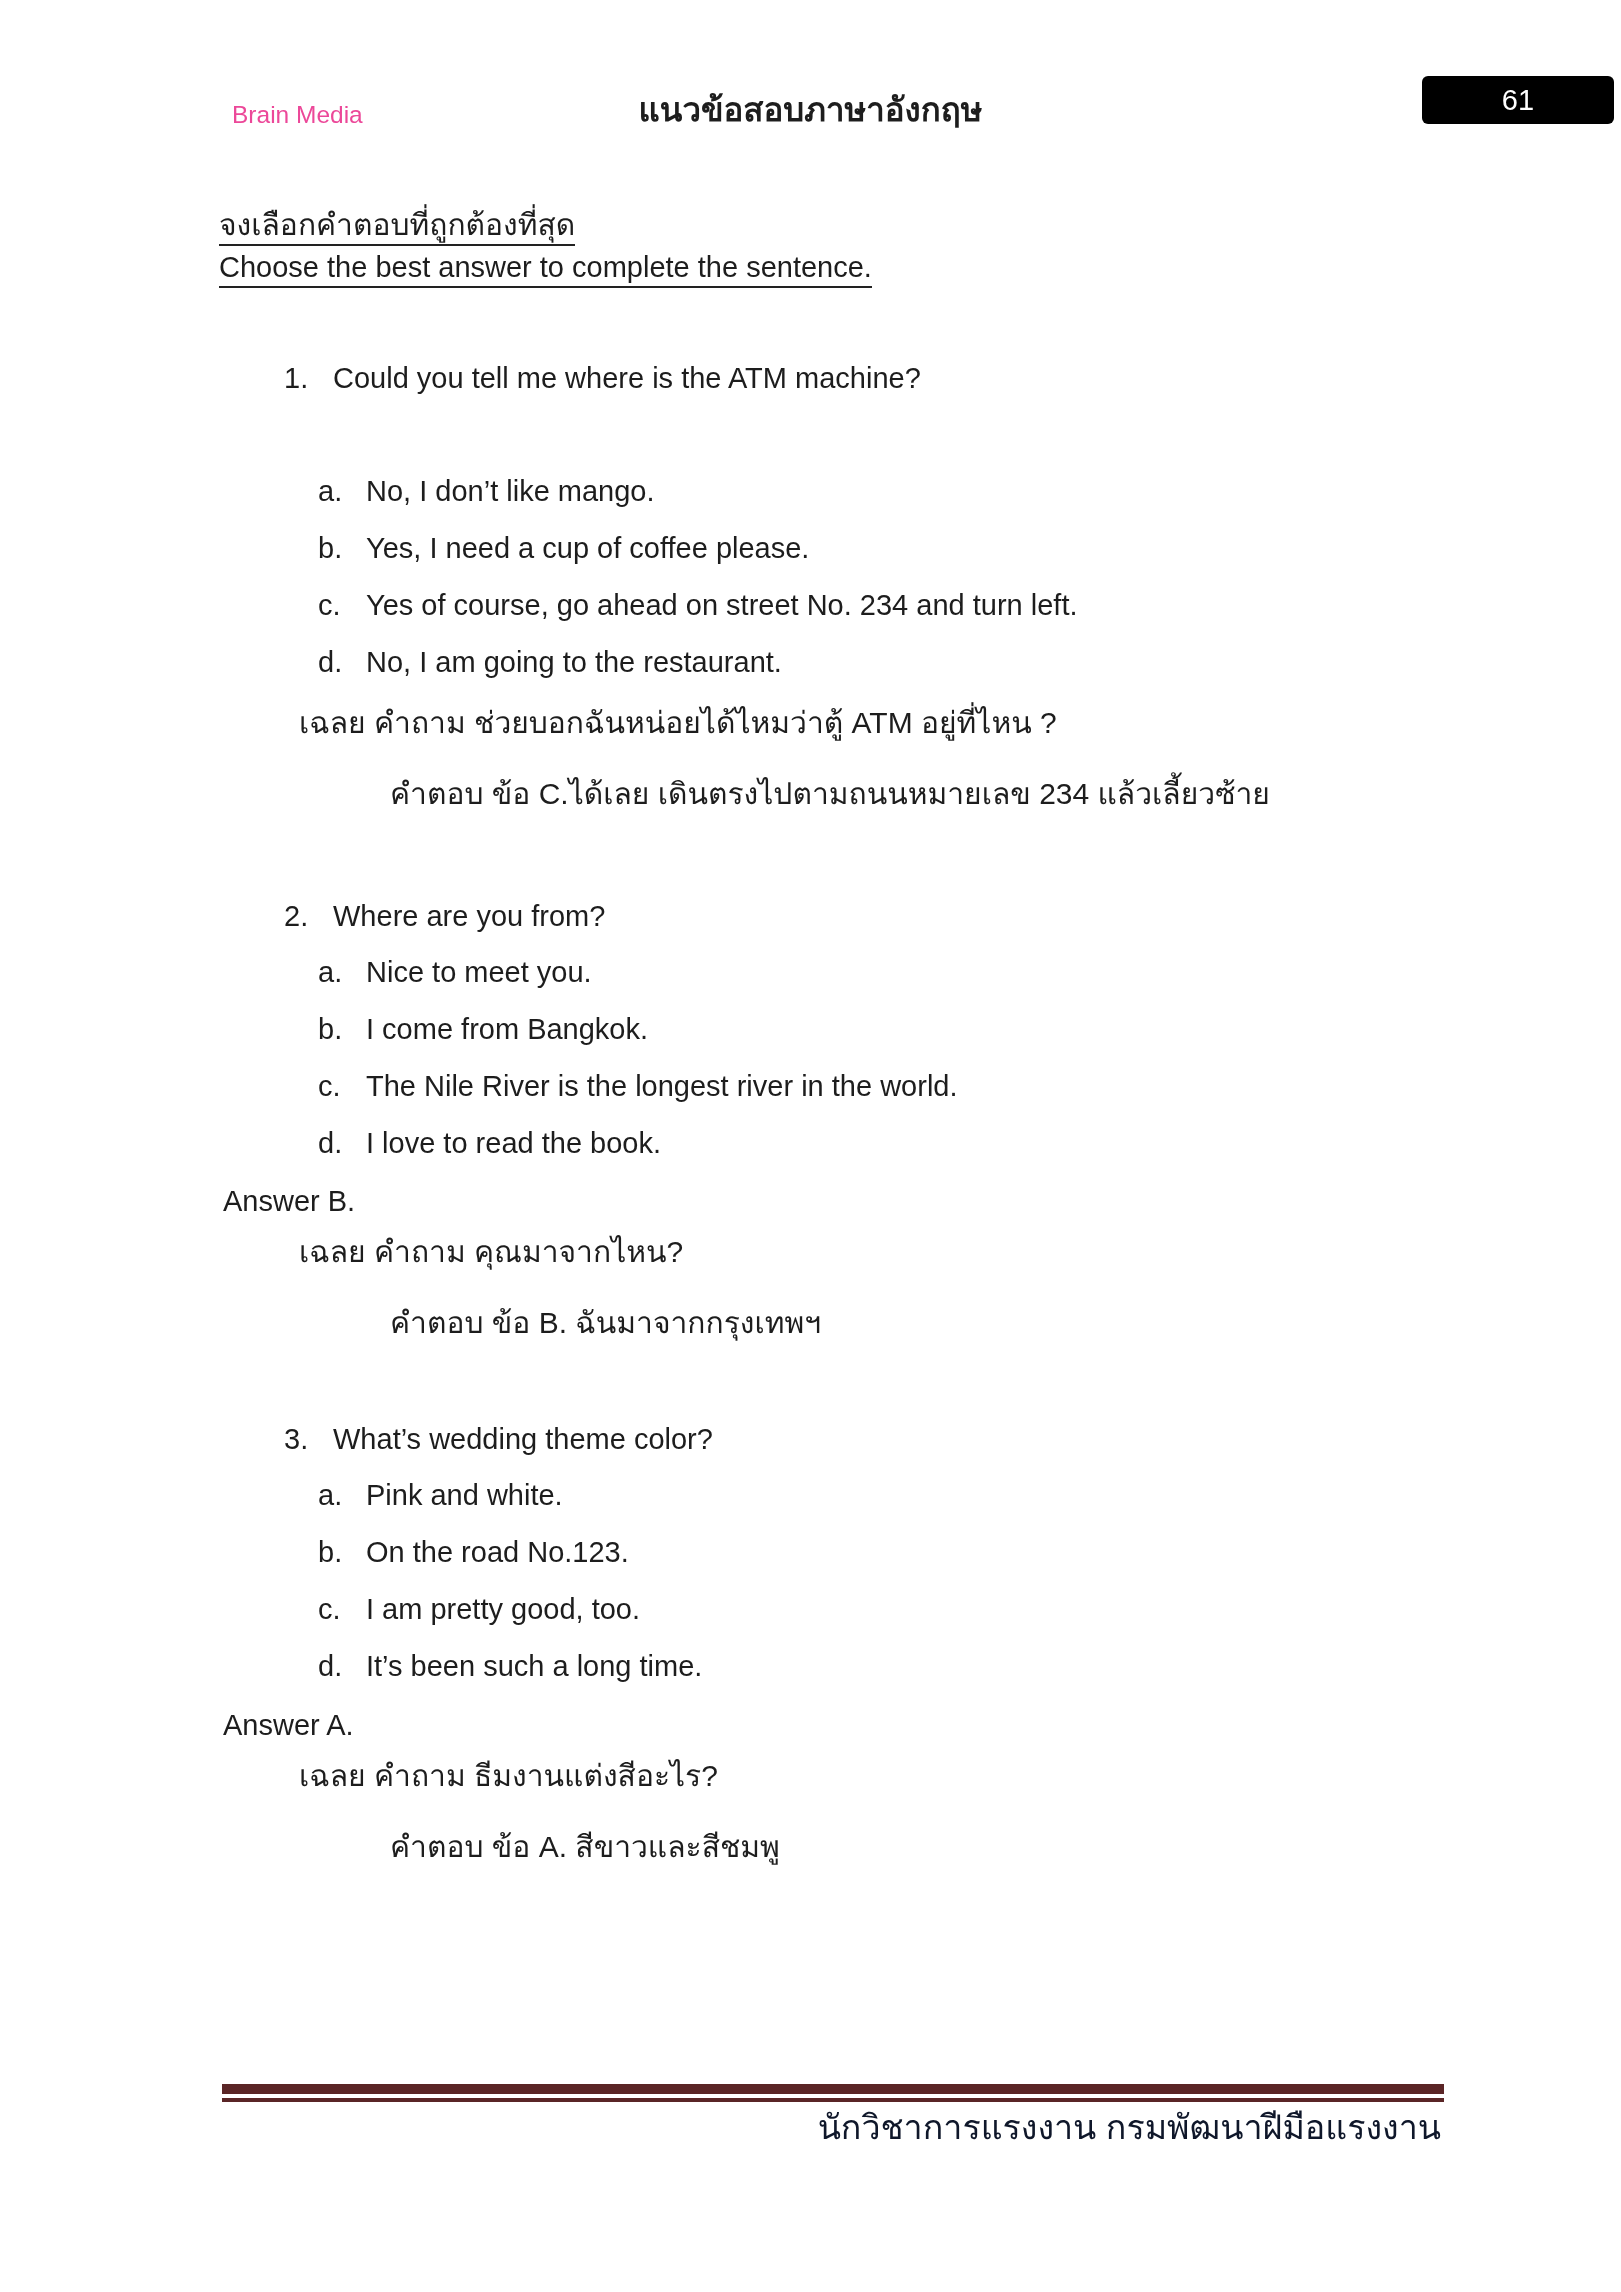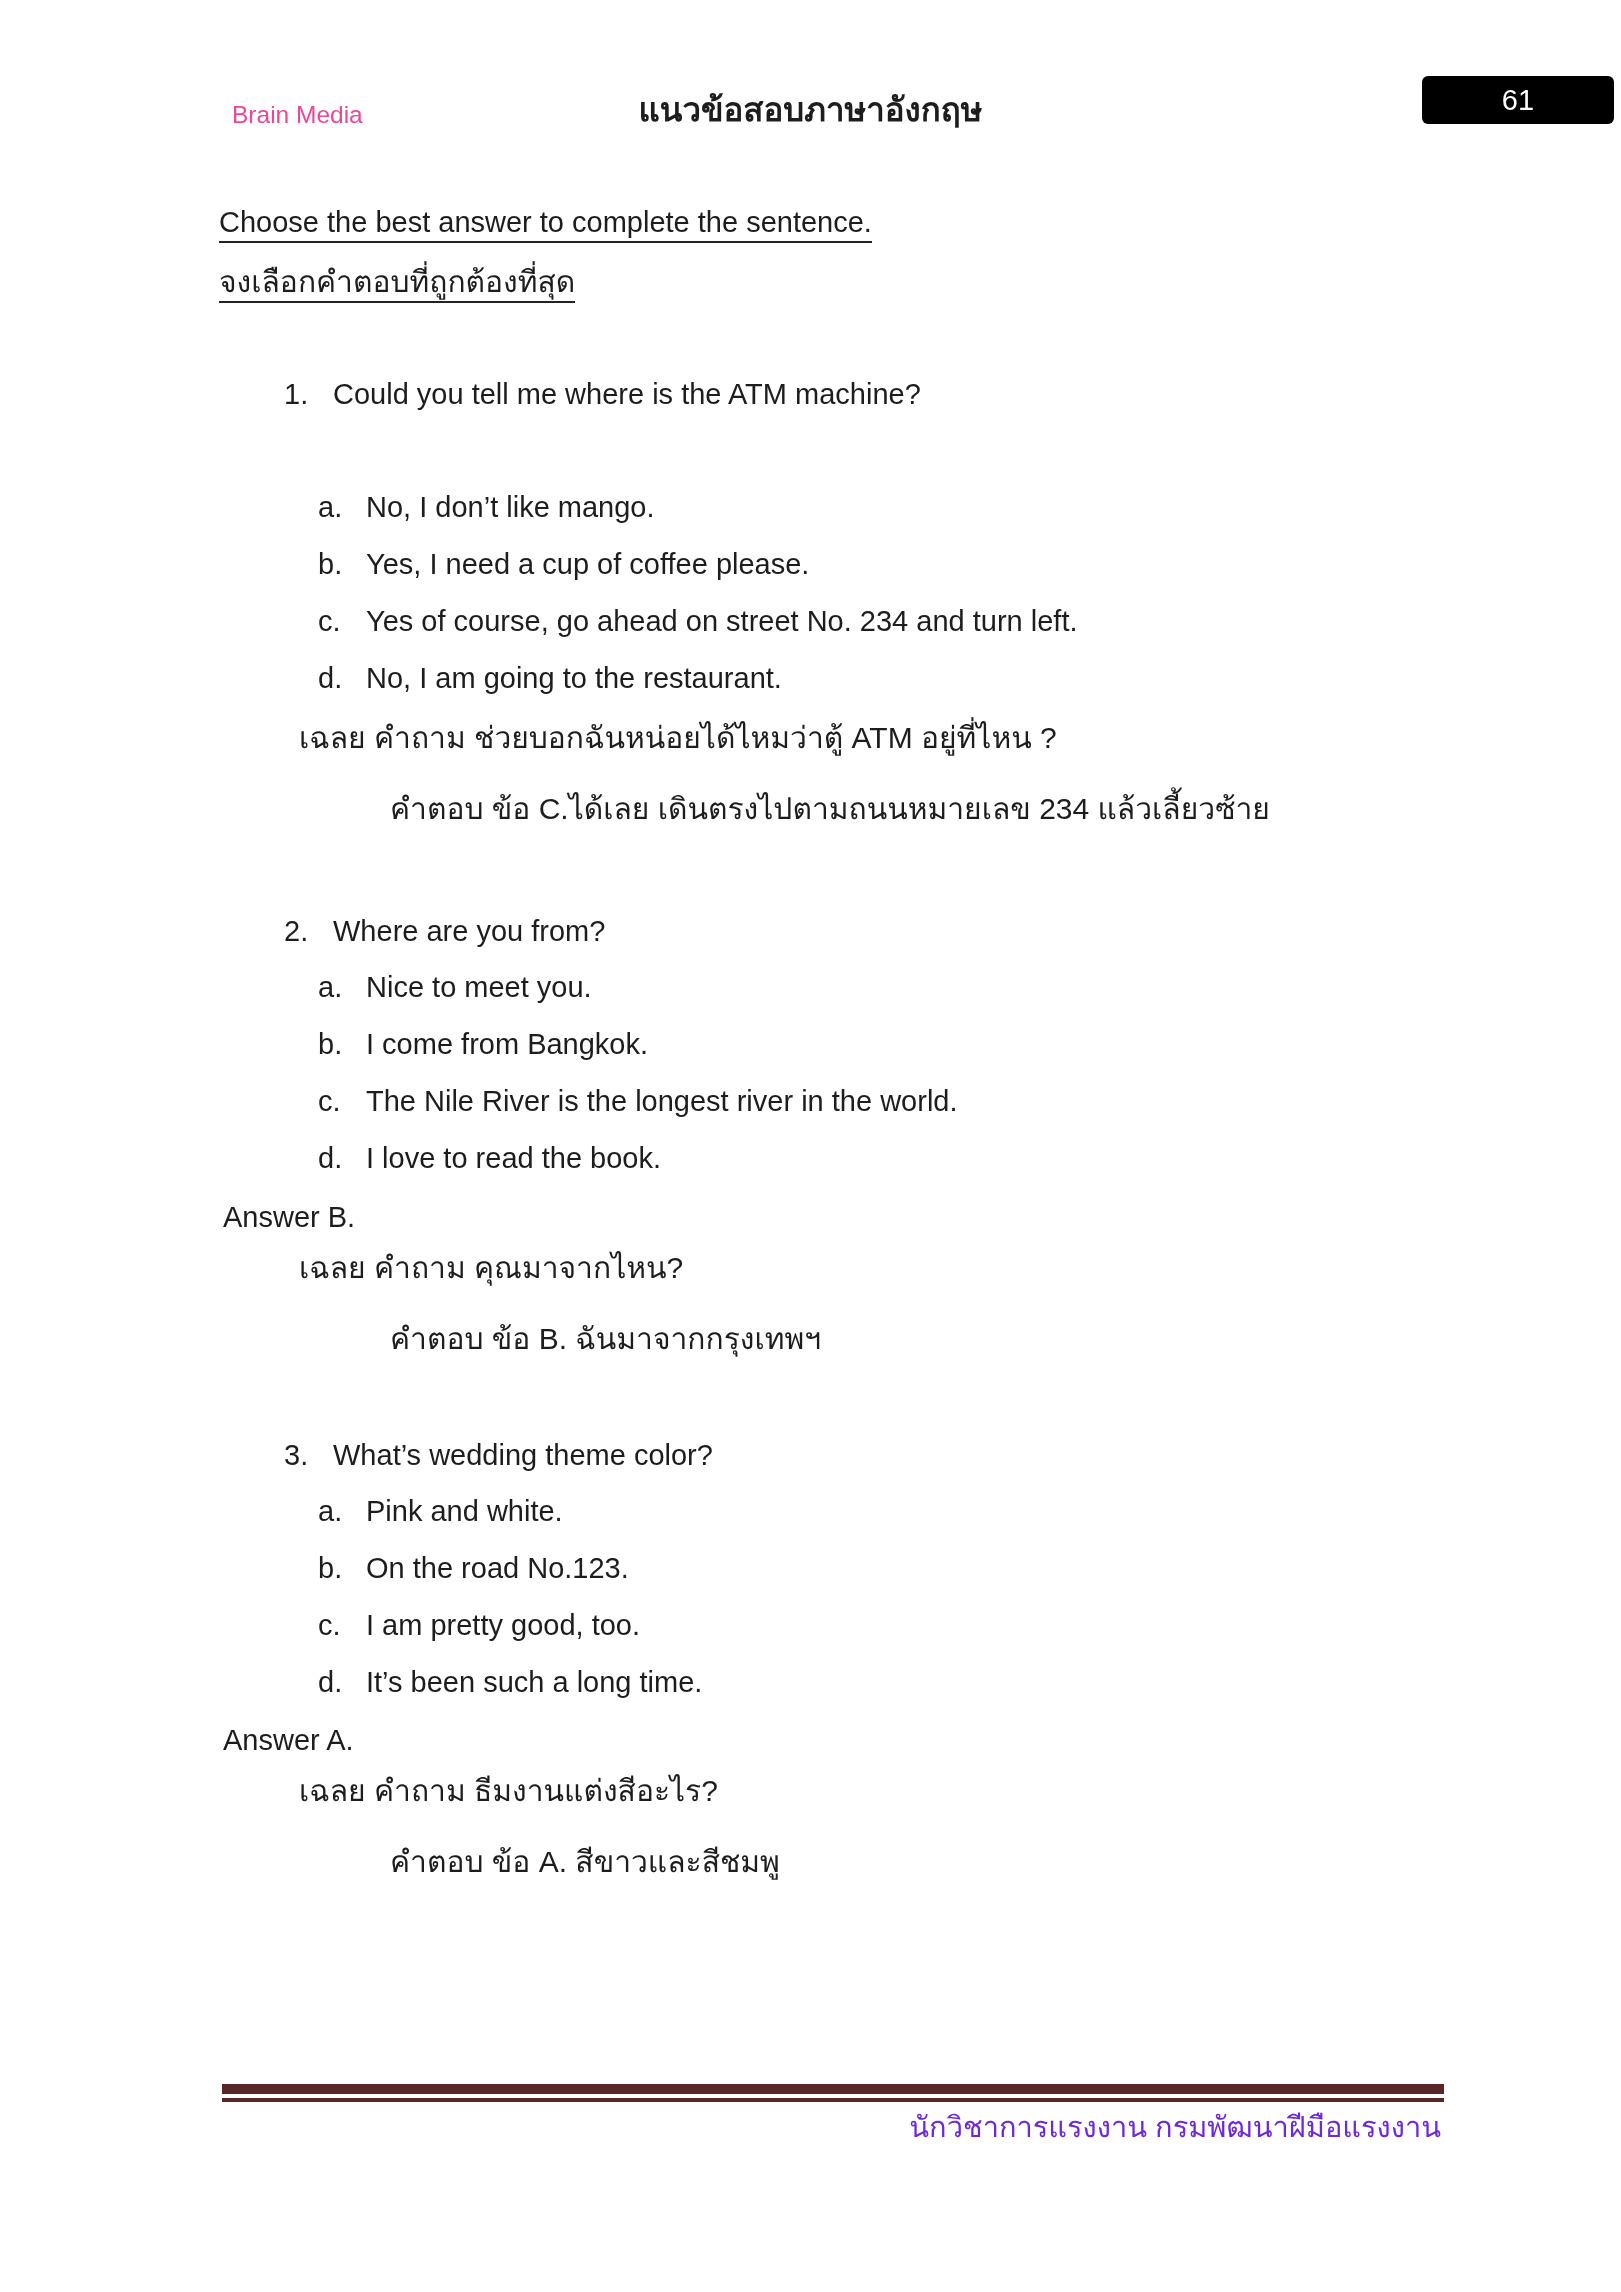--- a/index.html
+++ b/index.html
@@ -120,43 +120,43 @@
     left: 222px;
     top: 2098px;
     width: 1222px;
     height: 3.9px;
     background: #5a2526;
   }
   .footer-credit {
     position: absolute;
     right: 180px;
     top: 2107px;
-    font-size: 29px;
+    font-size: 34px;
     line-height: 41px;
-    color: #6d28d9;
+    color: #0f172a;
   }
 </style>
 </head>
 <body>
 
 <div class="page">
 
   <div class="header-left">Brain Media</div>
 
   <div class="page-number-box">
     <span>61</span>
   </div>
 
   <div class="content">
 
     <h1 class="doc-title">แนวข้อสอบภาษาอังกฤษ</h1>
 
     <div class="instructions">
+      <p class="instr-line thai"><span class="u">จงเลือกคำตอบที่ถูกต้องที่สุด</span></p>
       <p class="instr-line"><span class="u">Choose the best answer to complete the sentence.</span></p>
-      <p class="instr-line thai"><span class="u">จงเลือกคำตอบที่ถูกต้องที่สุด</span></p>
     </div>
 
     <section class="question q1">
       <div class="q-line">
         <span class="q-num">1.</span>
         <span class="q-text">Could you tell me where is the ATM machine?</span>
       </div>
       <div class="options">
         <div class="option-row">
           <span class="opt-letter">a.</span>

